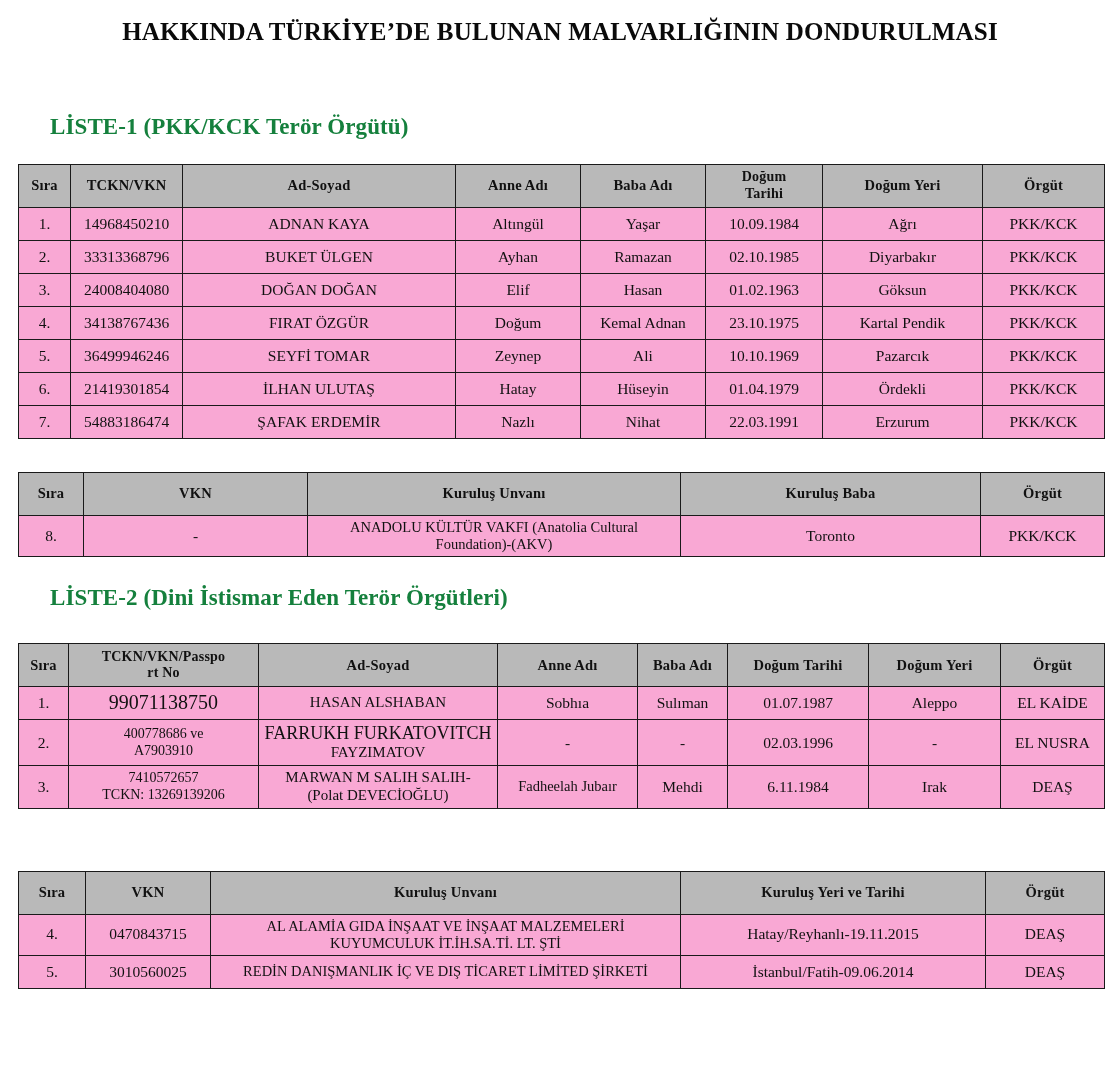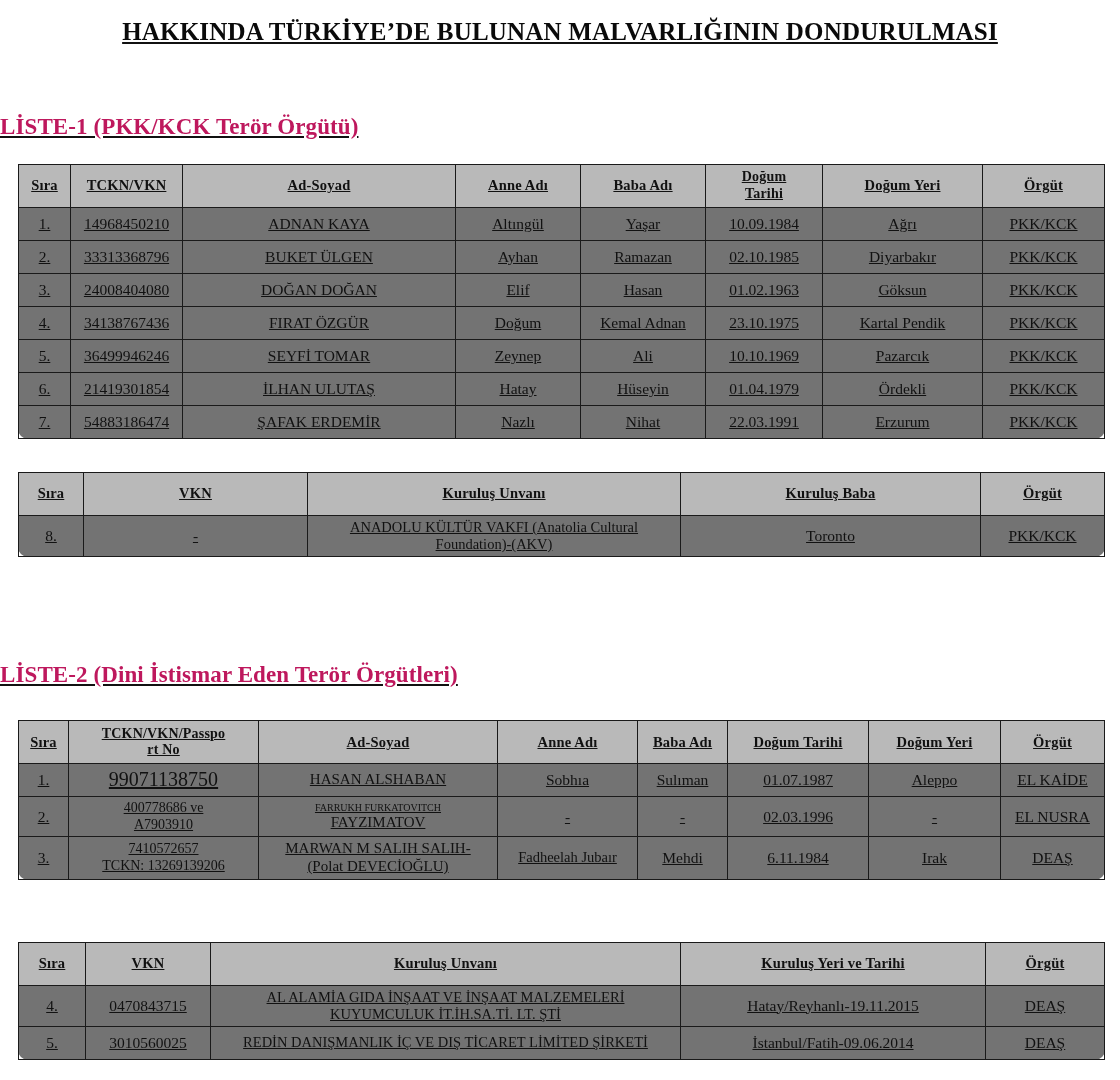--- a/index.html
+++ b/index.html
@@ -14,21 +14,20 @@
     color: #111111;
     overflow: hidden;
     position: relative;
   }
 
   .page {
     width: 1120px;
     height: 832px;
     position: relative;
     box-sizing: border-box;
-    text-decoration: underline;
   }
 
   
   .doc-title {
     text-align: center;
     font-weight: bold;
     font-size: 25px;
     line-height: 1.28;
     letter-spacing: 0.2px;
     padding: 16px 75px 0 75px;
@@ -36,38 +35,38 @@
   }
   .doc-title .line {
     display: block;
     white-space: nowrap;
   }
 
   
   .section-heading {
     font-weight: bold;
     font-size: 23px;
-    color: #be185d;
+    color: #15803d;
+    padding-left: 50px;
     letter-spacing: 0.1px;
   }
   #heading-liste1 { margin-top: 66px; }
   #heading-liste2 { margin-top: 0; }
 
   
   .tbl-wrap {
     padding: 0 18px 0 18px;
     box-sizing: border-box;
   }
   table.doc-table {
     border-collapse: collapse;
     width: 1086px;
     table-layout: fixed;
     font-size: 15px;
-    background: #737373;
-    border-radius: 10px;
+    background: #f9a8d4;
   }
   table.doc-table th,
   table.doc-table td {
     border: 1px solid #1a1a1a;
     text-align: center;
     vertical-align: middle;
     padding: 3px 3px;
     line-height: 1.18;
     word-wrap: break-word;
     color: #111;
@@ -87,21 +86,21 @@
     font-size: 14.5px;
   }
   .cell-sub {
     display: block;
     font-size: 14px;
   }
 
   
   #table1-wrap { margin-top: 24px; }
   #table2-wrap { margin-top: 33px; }
-  #heading-liste2 { margin-top: 105px; }
+  #heading-liste2 { margin-top: 28px; }
   #table3-wrap { margin-top: 32px; }
   #table4-wrap { margin-top: 62px; }
 </style>
 </head>
 <body>
 
 <div class="page">
 
   <div class="doc-title">
     <span class="line">HAKKINDA TÜRKİYE’DE BULUNAN MALVARLIĞININ DONDURULMASI</span>
@@ -285,21 +284,21 @@
           <td>Aleppo</td>
           <td>EL KAİDE</td>
         </tr>
         <tr>
           <td>2.</td>
           <td class="small">
             <span class="cell-sub">400778686 ve</span>
             <span class="cell-sub">A7903910</span>
           </td>
           <td class="small">
-            <span class="cell-sub" style="font-size:10px">FARRUKH FURKATOVITCH</span>
+            <span class="cell-sub" style="font-size:18px">FARRUKH FURKATOVITCH</span>
             <span class="cell-sub" style="font-size:15px">FAYZIMATOV</span>
           </td>
           <td>-</td>
           <td>-</td>
           <td>02.03.1996</td>
           <td>-</td>
           <td>EL NUSRA</td>
         </tr>
         <tr>
           <td>3.</td>

